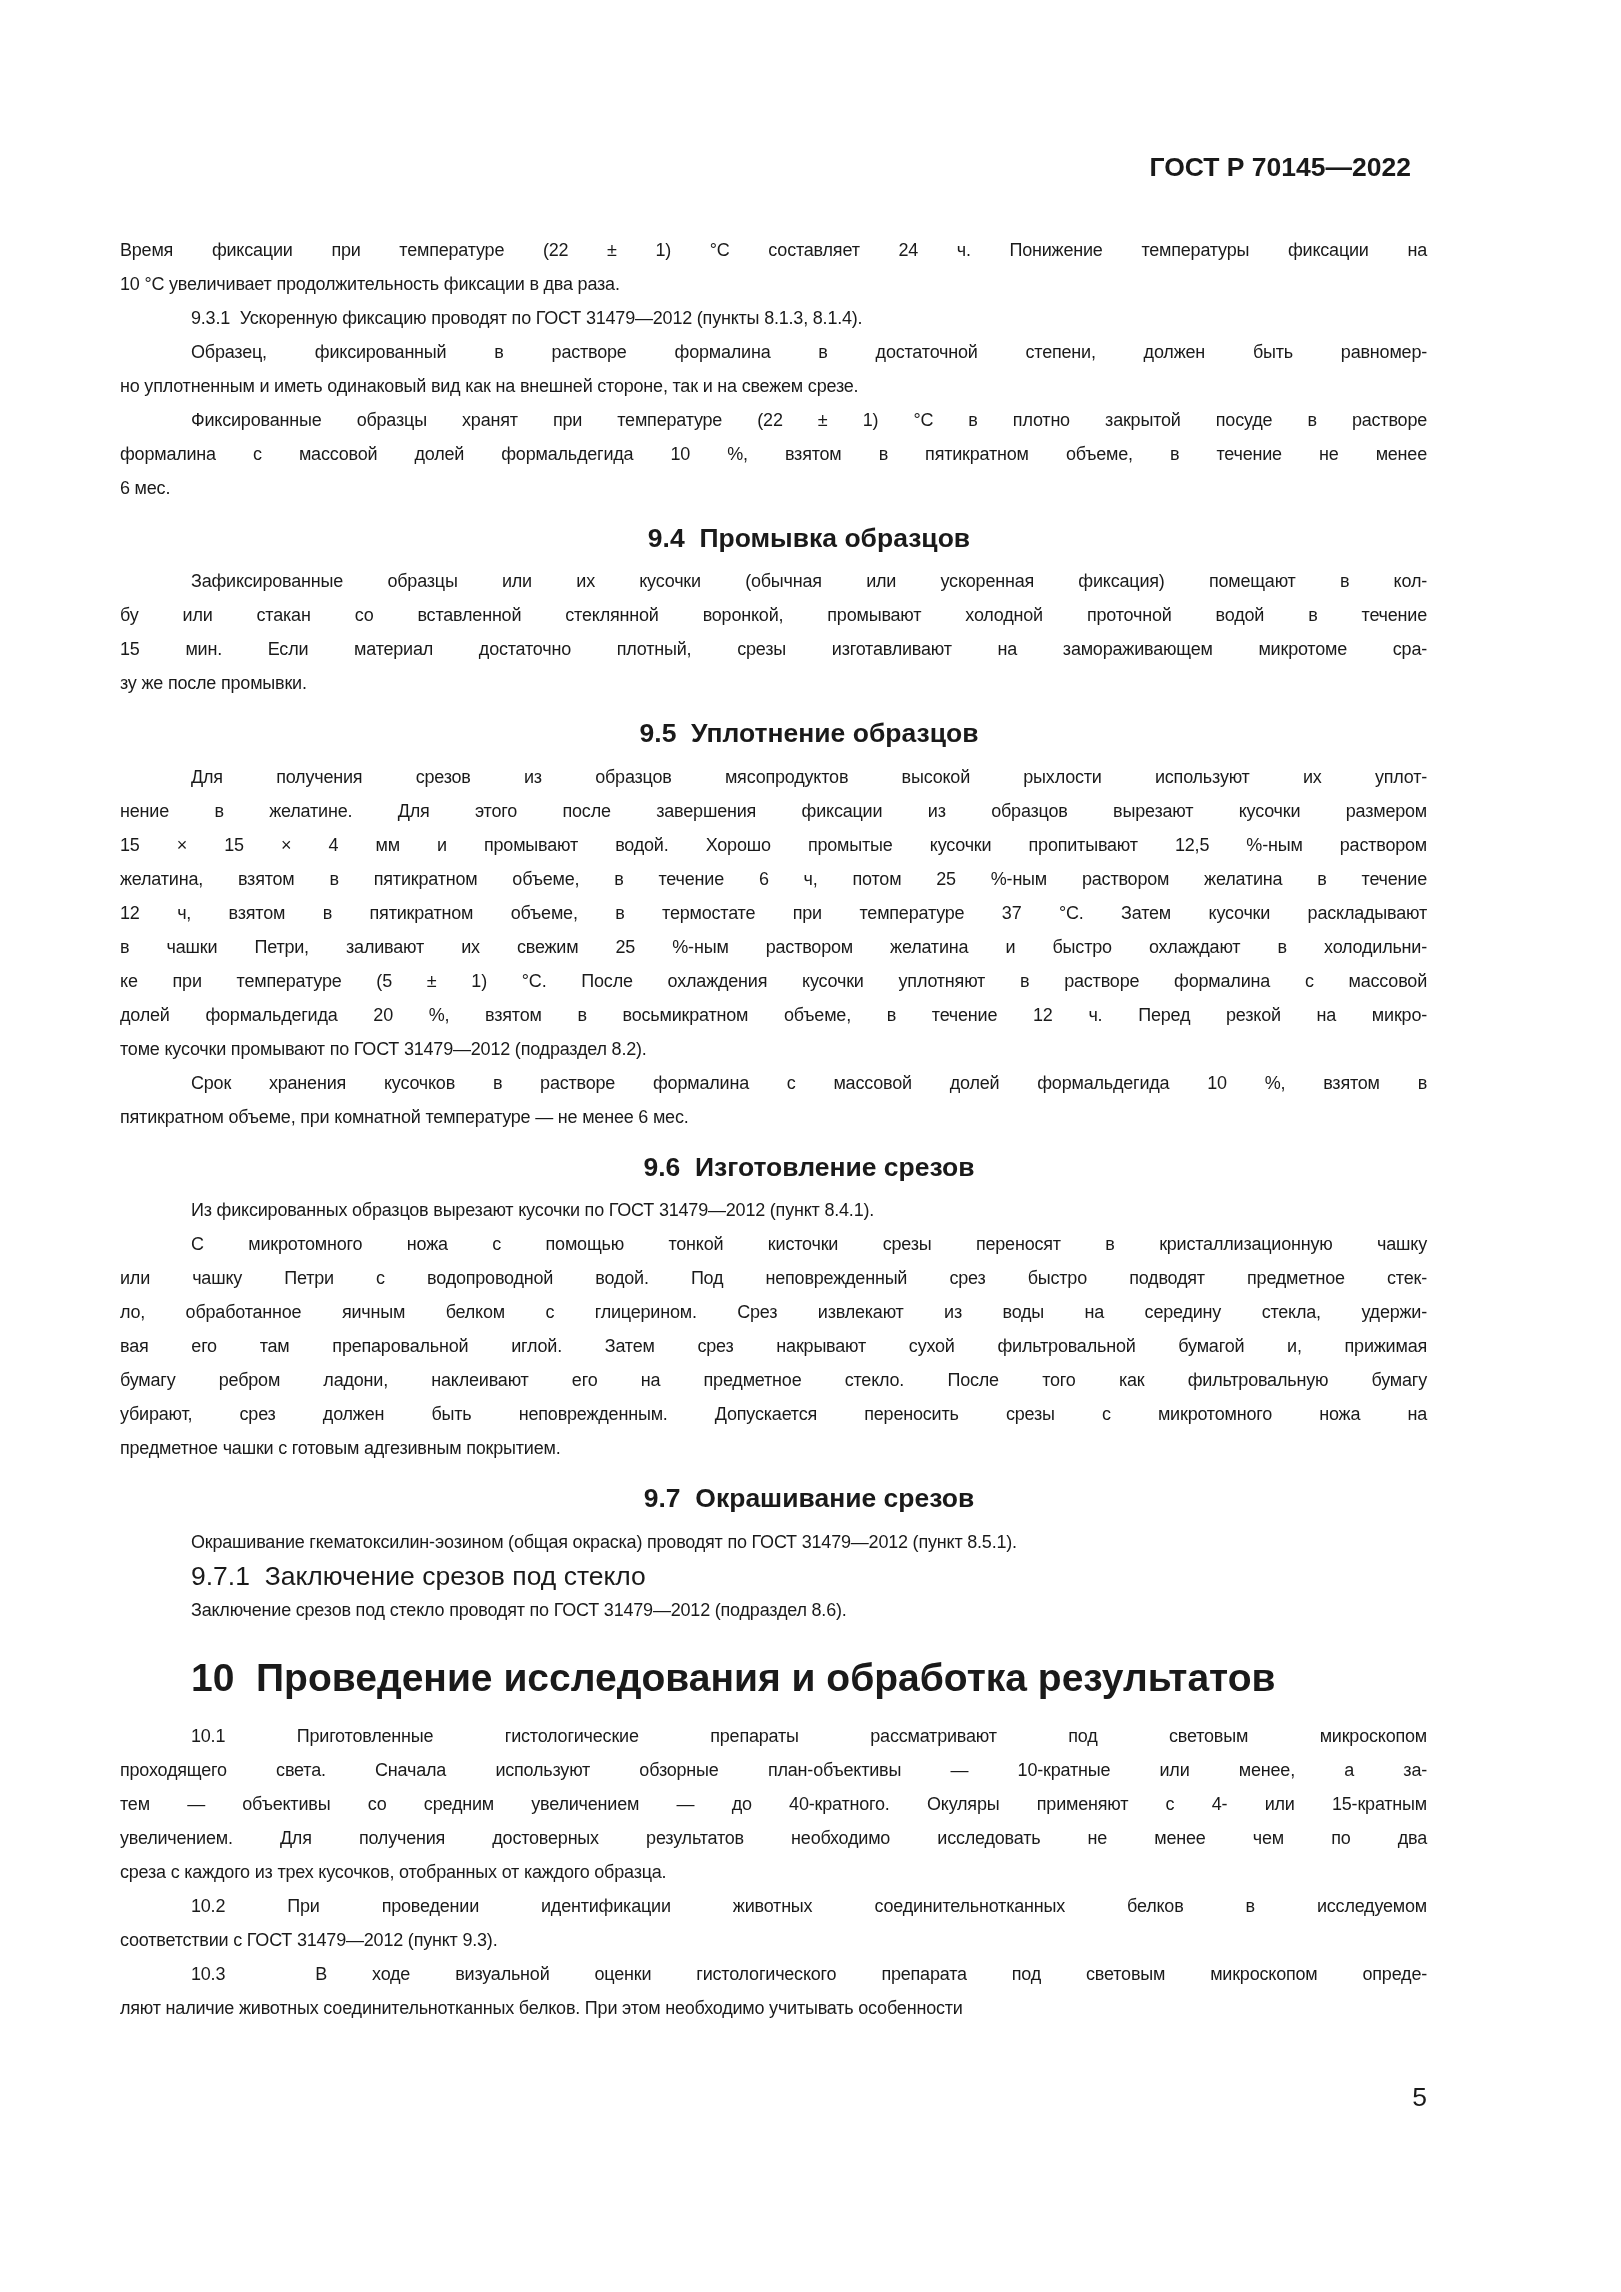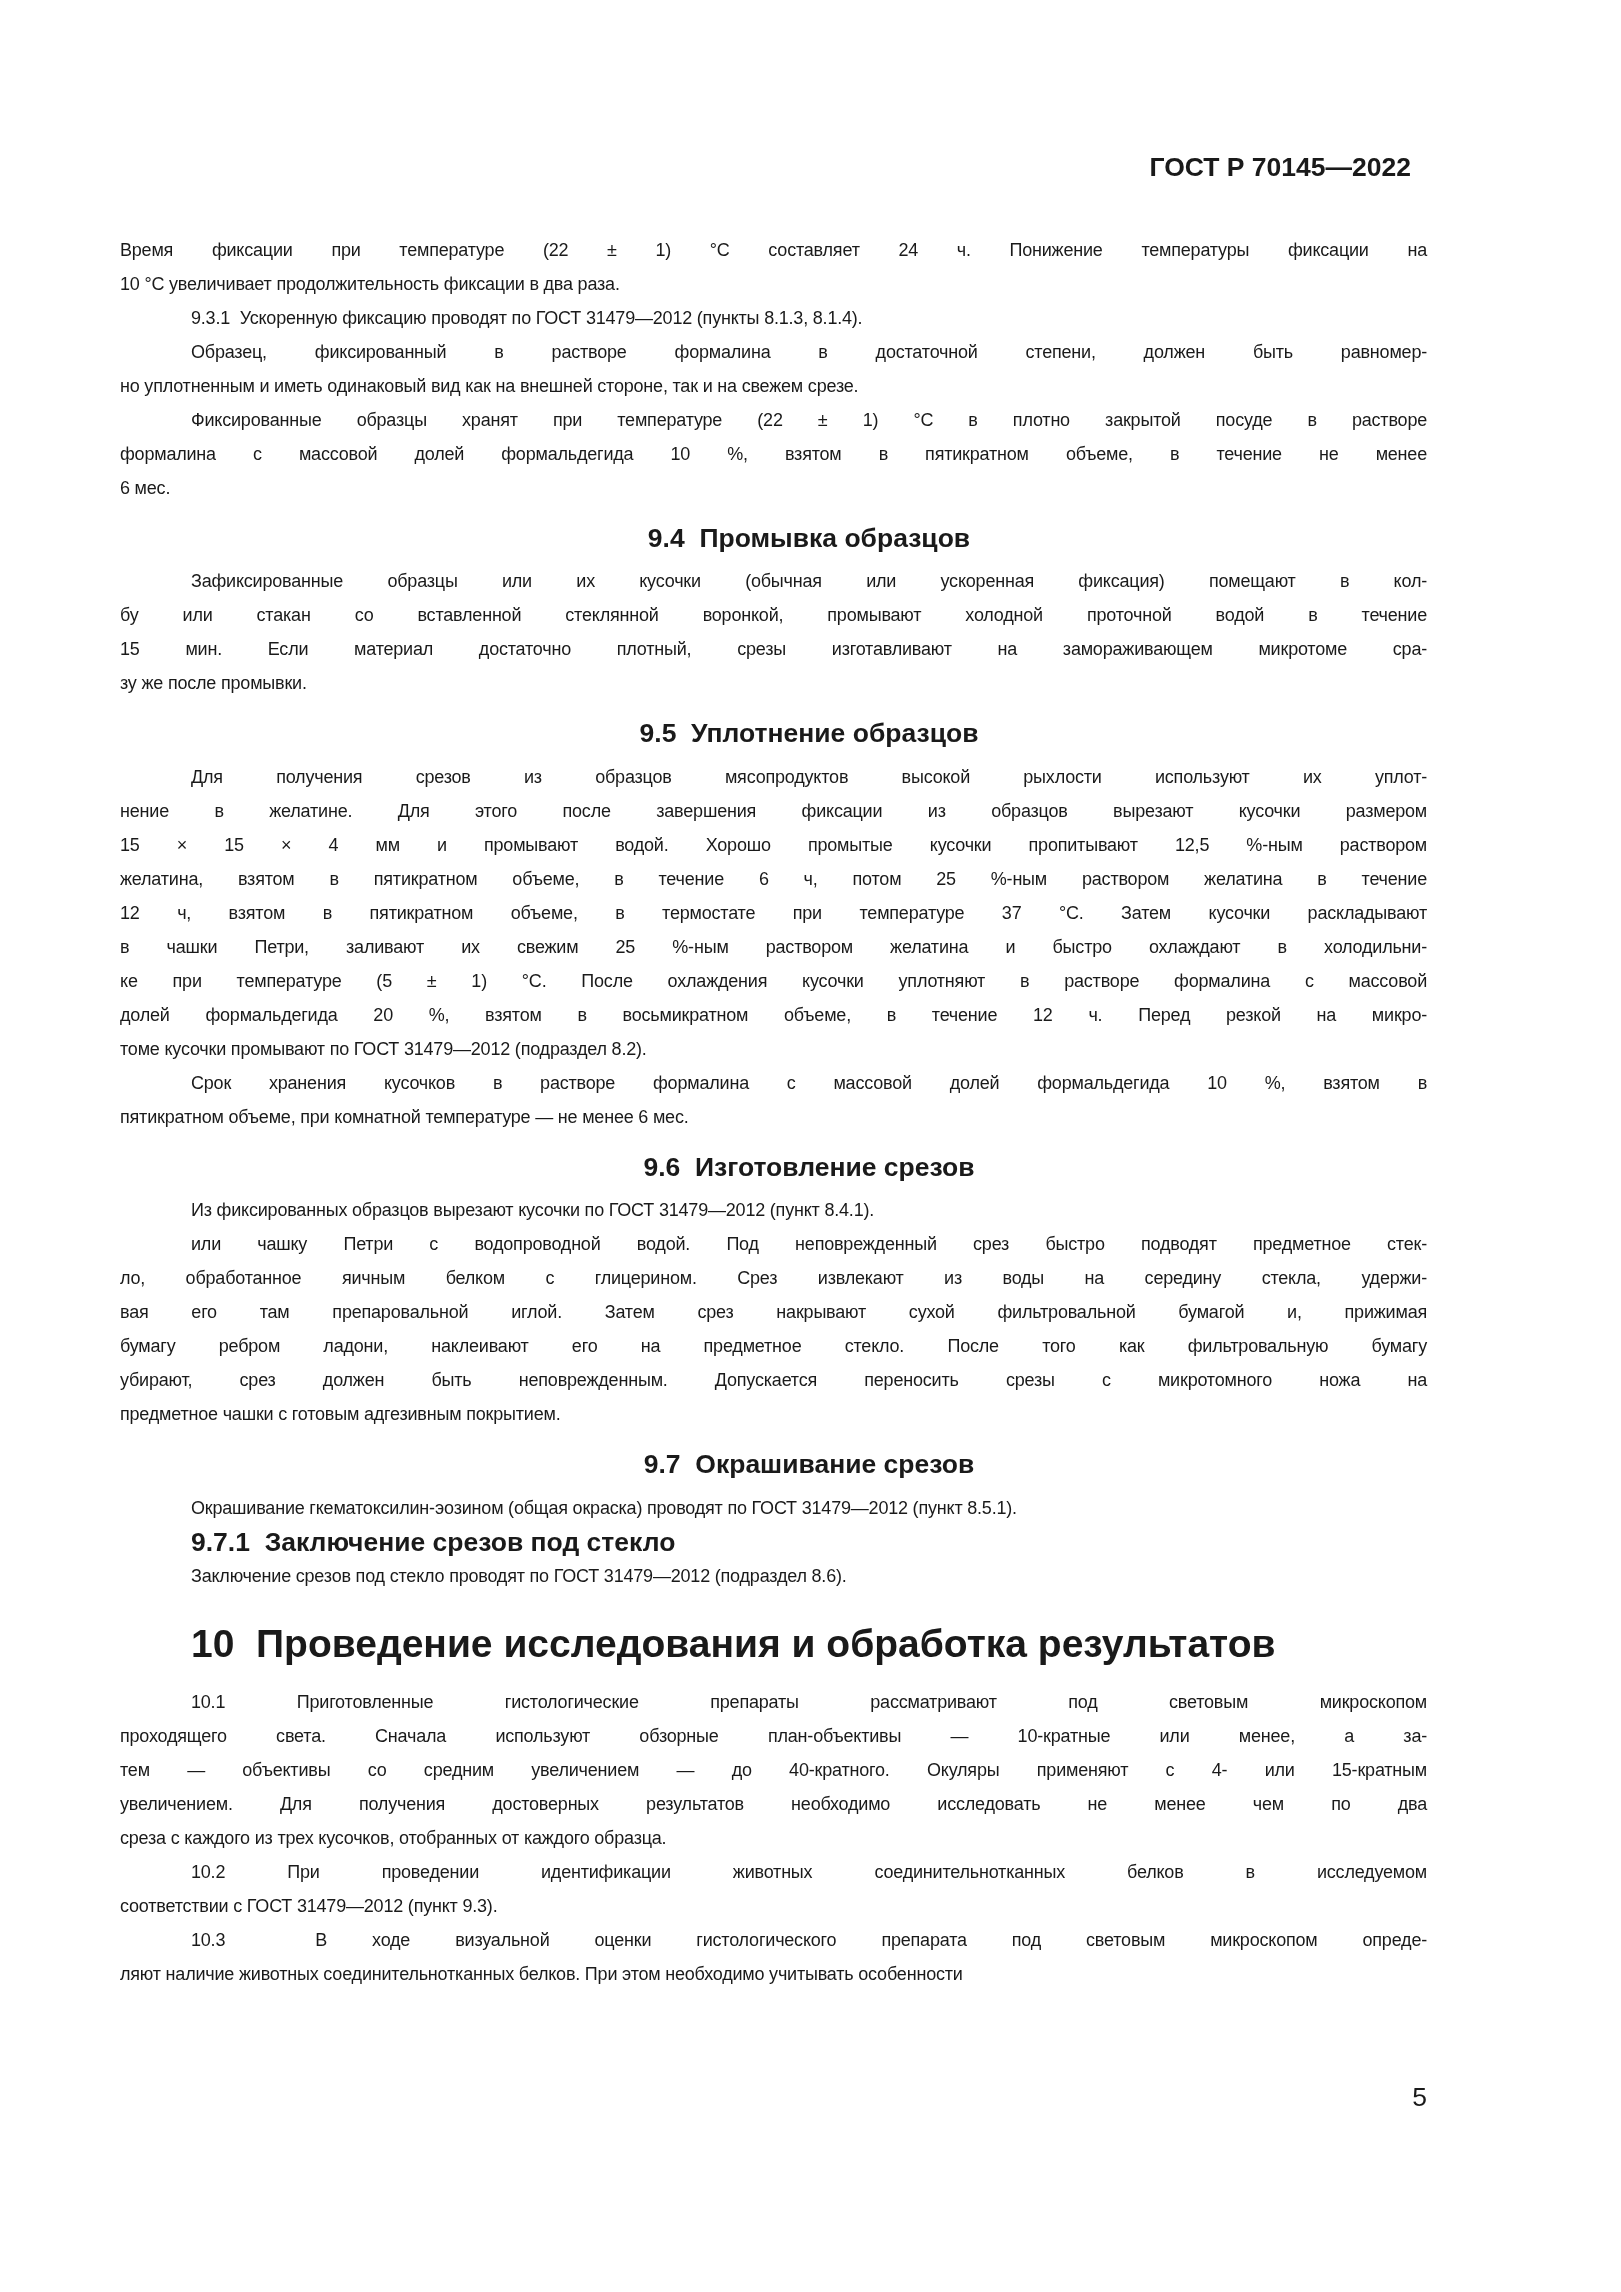--- a/index.html
+++ b/index.html
@@ -33,21 +33,21 @@
   }
   .line.last { text-align-last:left; }
   .para.indent .line:first-child { text-indent:71px; }
   .h2 {
     font-size:26.5px; font-weight:bold; line-height:34px;
     margin:15.7px 0 9.8px 71px;
     white-space:pre-wrap;
     text-align:center;
   }
   .h3 {
-    font-size:26.5px; font-weight:bold; line-height:34px;
+    font-size:26.5px; font-weight:normal; line-height:34px;
     margin:0 0 0 71px;
     white-space:pre-wrap;
   }
   .h1 {
     font-size:39px; font-weight:bold; line-height:43px;
     margin:29px 0 19.6px 71px;
     white-space:pre-wrap;
   }
   .page-number {
     position:absolute;
@@ -100,20 +100,21 @@
       </div>
       <div class="para indent">
         <div class="line">Срок хранения кусочков в растворе формалина с массовой долей формальдегида 10 %, взятом в</div>
         <div class="line last">пятикратном объеме, при комнатной температуре — не менее 6 мес.</div>
       </div>
       <div class="h2">9.6  Изготовление срезов</div>
       <div class="para indent">
         <div class="line last">Из фиксированных образцов вырезают кусочки по ГОСТ 31479—2012 (пункт 8.4.1).</div>
       </div>
       <div class="para indent">
+        <div class="line">С микротомного ножа с помощью тонкой кисточки срезы переносят в кристаллизационную чашку</div>
         <div class="line">или чашку Петри с водопроводной водой. Под неповрежденный срез быстро подводят предметное стек-</div>
         <div class="line">ло, обработанное яичным белком с глицерином. Срез извлекают из воды на середину стекла, удержи-</div>
         <div class="line">вая его там препаровальной иглой. Затем срез накрывают сухой фильтровальной бумагой и, прижимая</div>
         <div class="line">бумагу ребром ладони, наклеивают его на предметное стекло. После того как фильтровальную бумагу</div>
         <div class="line">убирают, срез должен быть неповрежденным. Допускается переносить срезы с микротомного ножа на</div>
         <div class="line last">предметное чашки с готовым адгезивным покрытием.</div>
       </div>
       <div class="h2">9.7  Окрашивание срезов</div>
       <div class="para indent">
         <div class="line last">Окрашивание гкематоксилин-эозином (общая окраска) проводят по ГОСТ 31479—2012 (пункт 8.5.1).</div>

